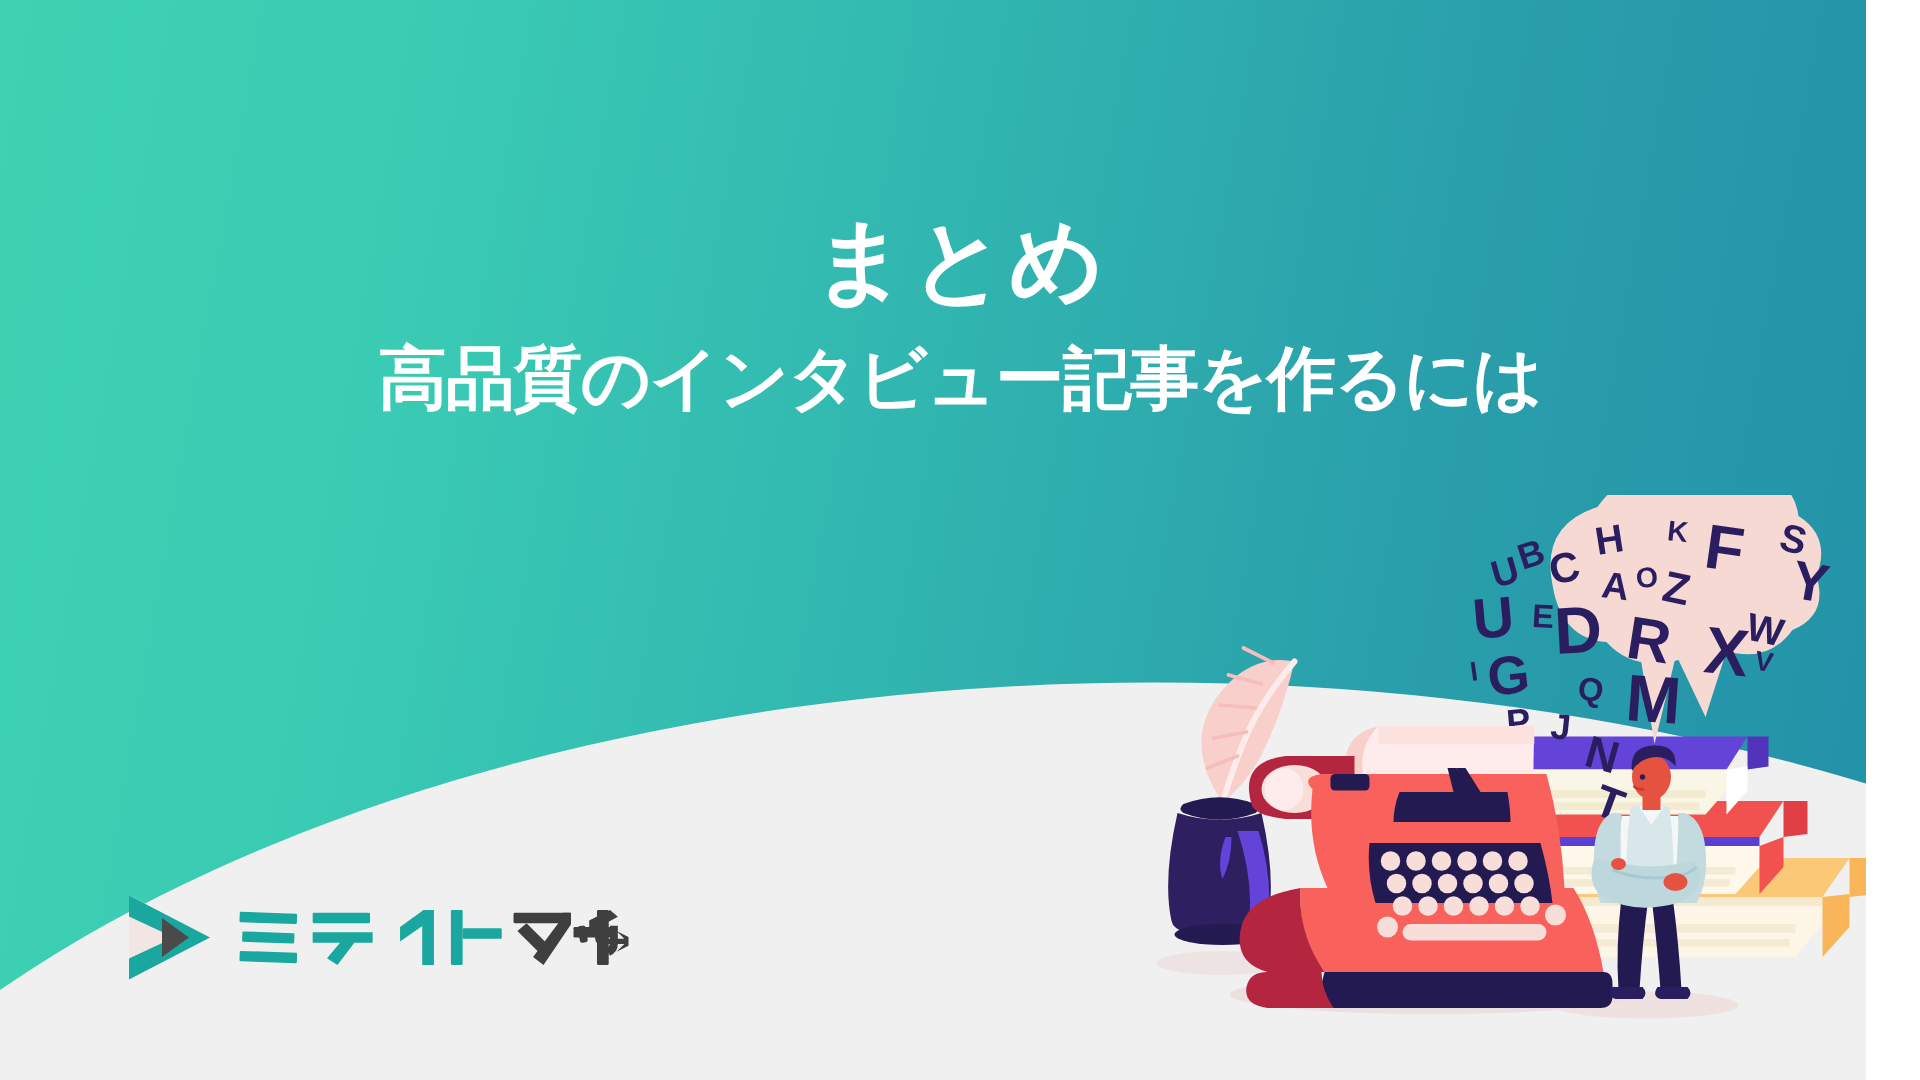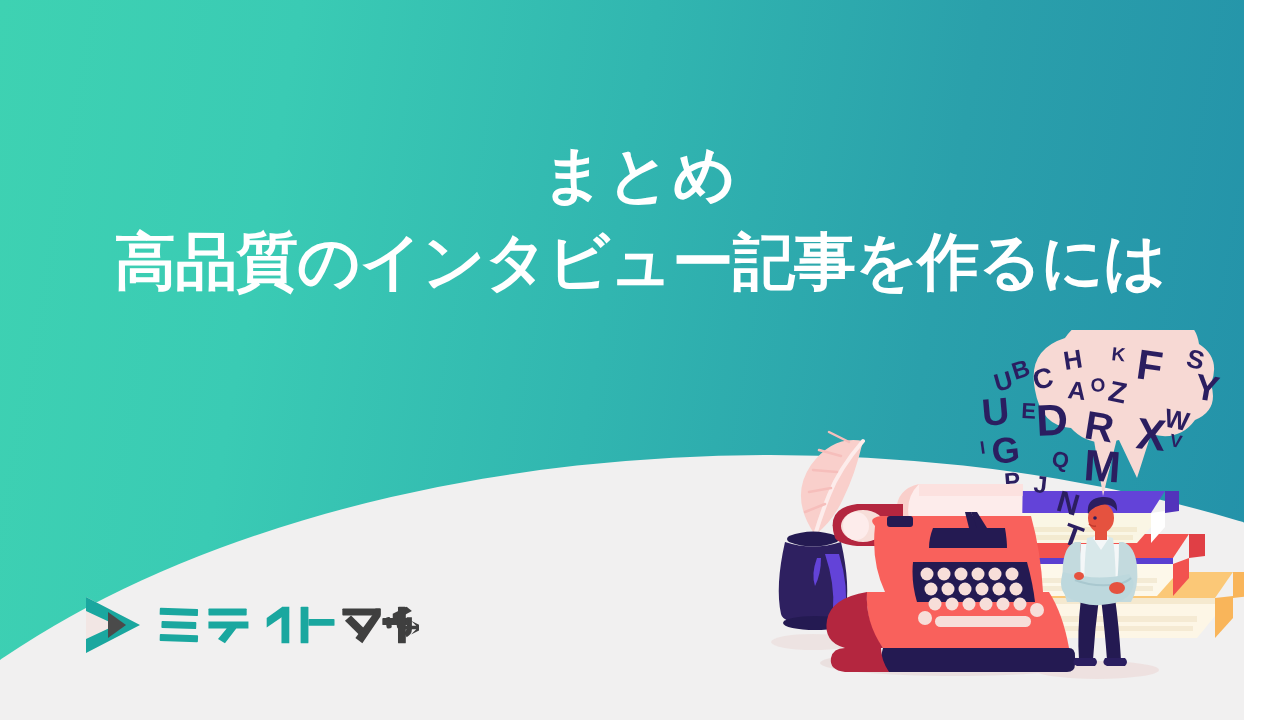--- a/index.html
+++ b/index.html
@@ -39,21 +39,21 @@
     color: #ffffff;
   }
   .title-line1 {
     font-size: 62px;
     font-weight: bold;
     line-height: 1.18;
     letter-spacing: 2px;
     display: block;
   }
   .title-line2 {
-    font-size: 62px;
+    font-size: 46px;
     font-weight: bold;
     line-height: 1.18;
     letter-spacing: -1px;
     display: block;
     margin-top: 14px;
     white-space: nowrap;
     transform: scaleX(1.0);
   }
   
   .logo {

